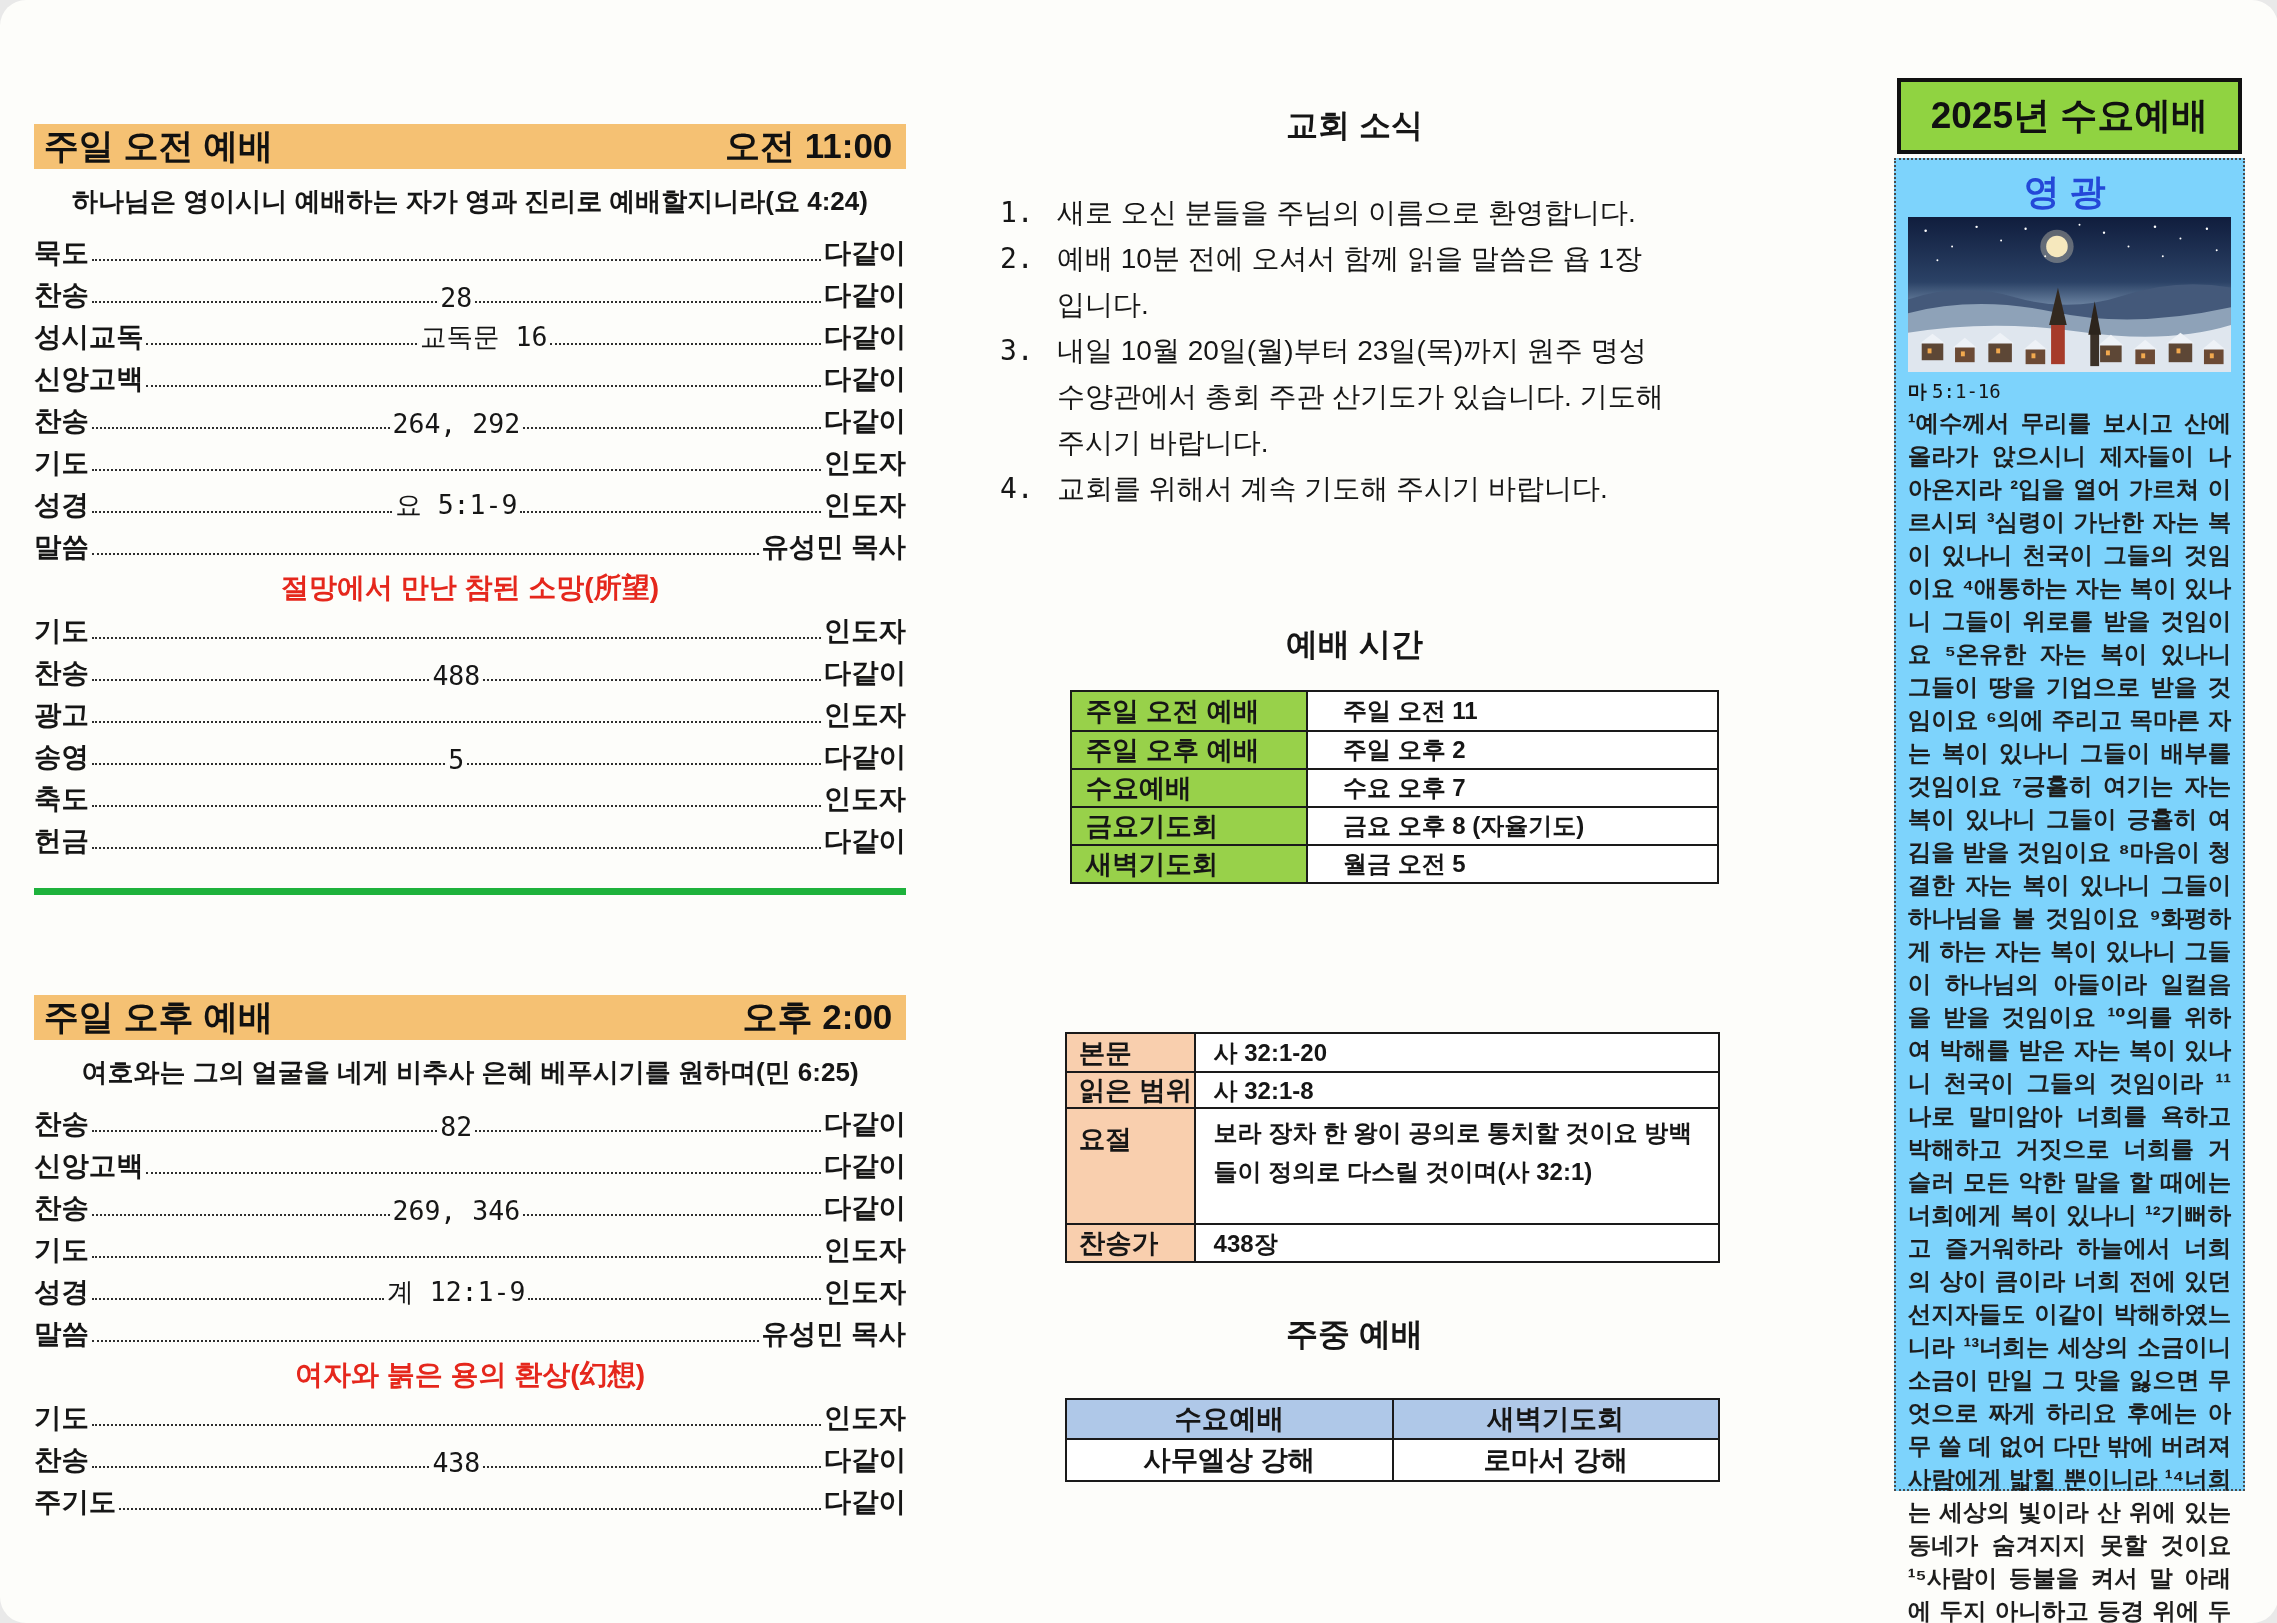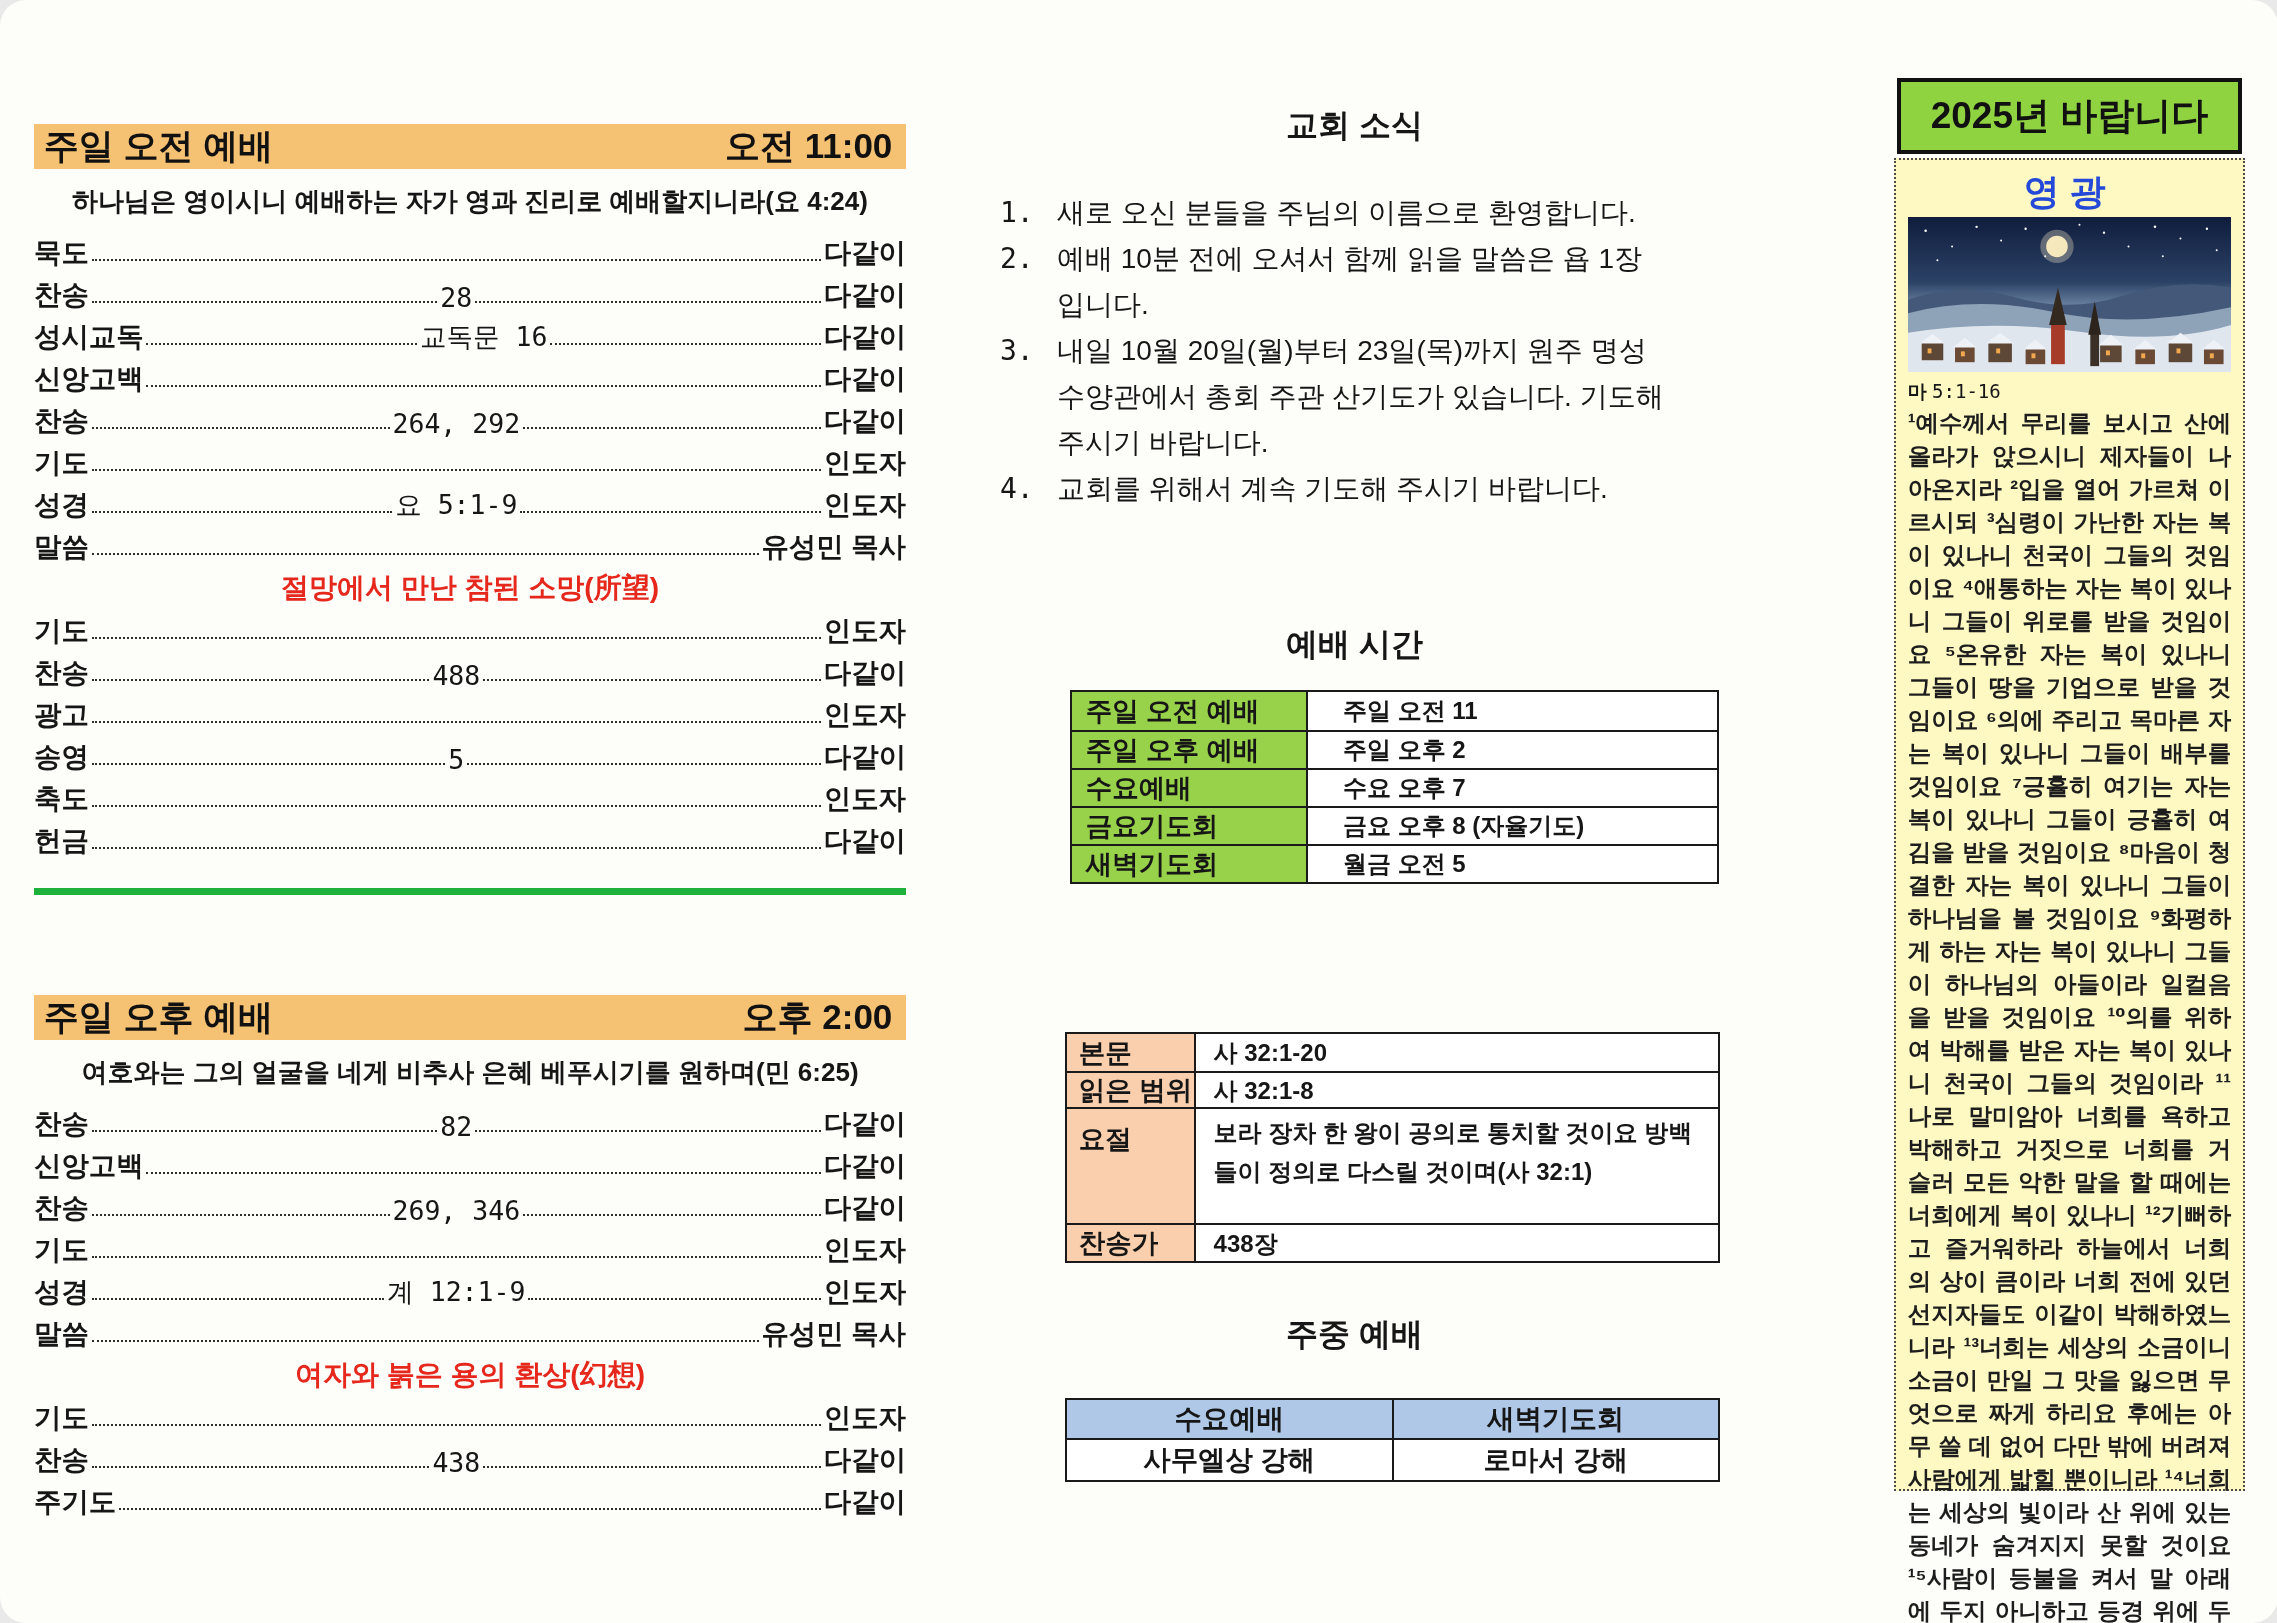--- a/index.html
+++ b/index.html
@@ -57,21 +57,21 @@
   #weekday-title{top:1313px;}
   #weekday-table{left:1065px;top:1398px;width:655px;}
   .wk-row{display:flex;}
   .wk-row.hdr{border-bottom:2px solid #1a1a1a;background:var(--blue-cell);}
   .wk-cell{flex:1;display:flex;align-items:center;justify-content:center;font-size:27.4px;font-weight:bold;height:38px;}
   .wk-row .wk-cell:first-child{border-right:2px solid #1a1a1a;}
   .wk-row.body .wk-cell{height:40px;}
 
   
   .motto-box{position:absolute;left:1897px;top:78px;width:345px;height:76px;background:var(--motto-green);border:4.9px solid #111;display:flex;align-items:center;justify-content:center;font-size:37px;font-weight:bold;color:#111;}
-  .right-panel{position:absolute;left:1894px;top:158px;width:351px;height:1333px;border:2.9px dotted #4a4a4a;padding:7.8px 11.8px;background:#fef9c3;}
+  .right-panel{position:absolute;left:1894px;top:158px;width:351px;height:1333px;border:2.9px dotted #4a4a4a;padding:7.8px 11.8px;background:#7dd3fc;}
   .motto-word{text-align:center;color:var(--motto-blue);font-size:36px;font-weight:bold;letter-spacing:9.8px;height:45px;}
   .scene{display:block;width:100%;height:155px;margin-top:3.9px;}
   .scripture-ref{margin-top:7.8px;font-size:19px;}
   .ref-book{font-weight:bold;}
   .ref-range{font-family:"DejaVu Sans Mono","Liberation Mono",monospace;}
   .scripture{margin-top:2px;font-size:23.5px;line-height:33px;text-align:justify;font-weight:bold;color:#1d1d1d;}
   .scripture span.seg{color:inherit;}
 </style>
 </head>
 <body>
@@ -308,21 +308,21 @@
     <div class="wk-row hdr">
       <div class="wk-cell">수요예배</div>
       <div class="wk-cell">새벽기도회</div>
     </div>
     <div class="wk-row body">
       <div class="wk-cell">사무엘상 강해</div>
       <div class="wk-cell">로마서 강해</div>
     </div>
   </div>
 
-  <div class="motto-box">2025년 바랍니다</div>
+  <div class="motto-box">2025년 수요예배</div>
 
   <aside class="right-panel">
     <div class="motto-word">영광</div>
 
     <svg class="scene" viewBox="0 0 330 158" preserveAspectRatio="none">
       <defs>
         <linearGradient id="sky" x1="0" y1="0" x2="0" y2="1">
           <stop offset="0" stop-color="#101d3d"></stop>
           <stop offset="0.42" stop-color="#2b4266"></stop>
           <stop offset="0.58" stop-color="#6e86a3"></stop>

